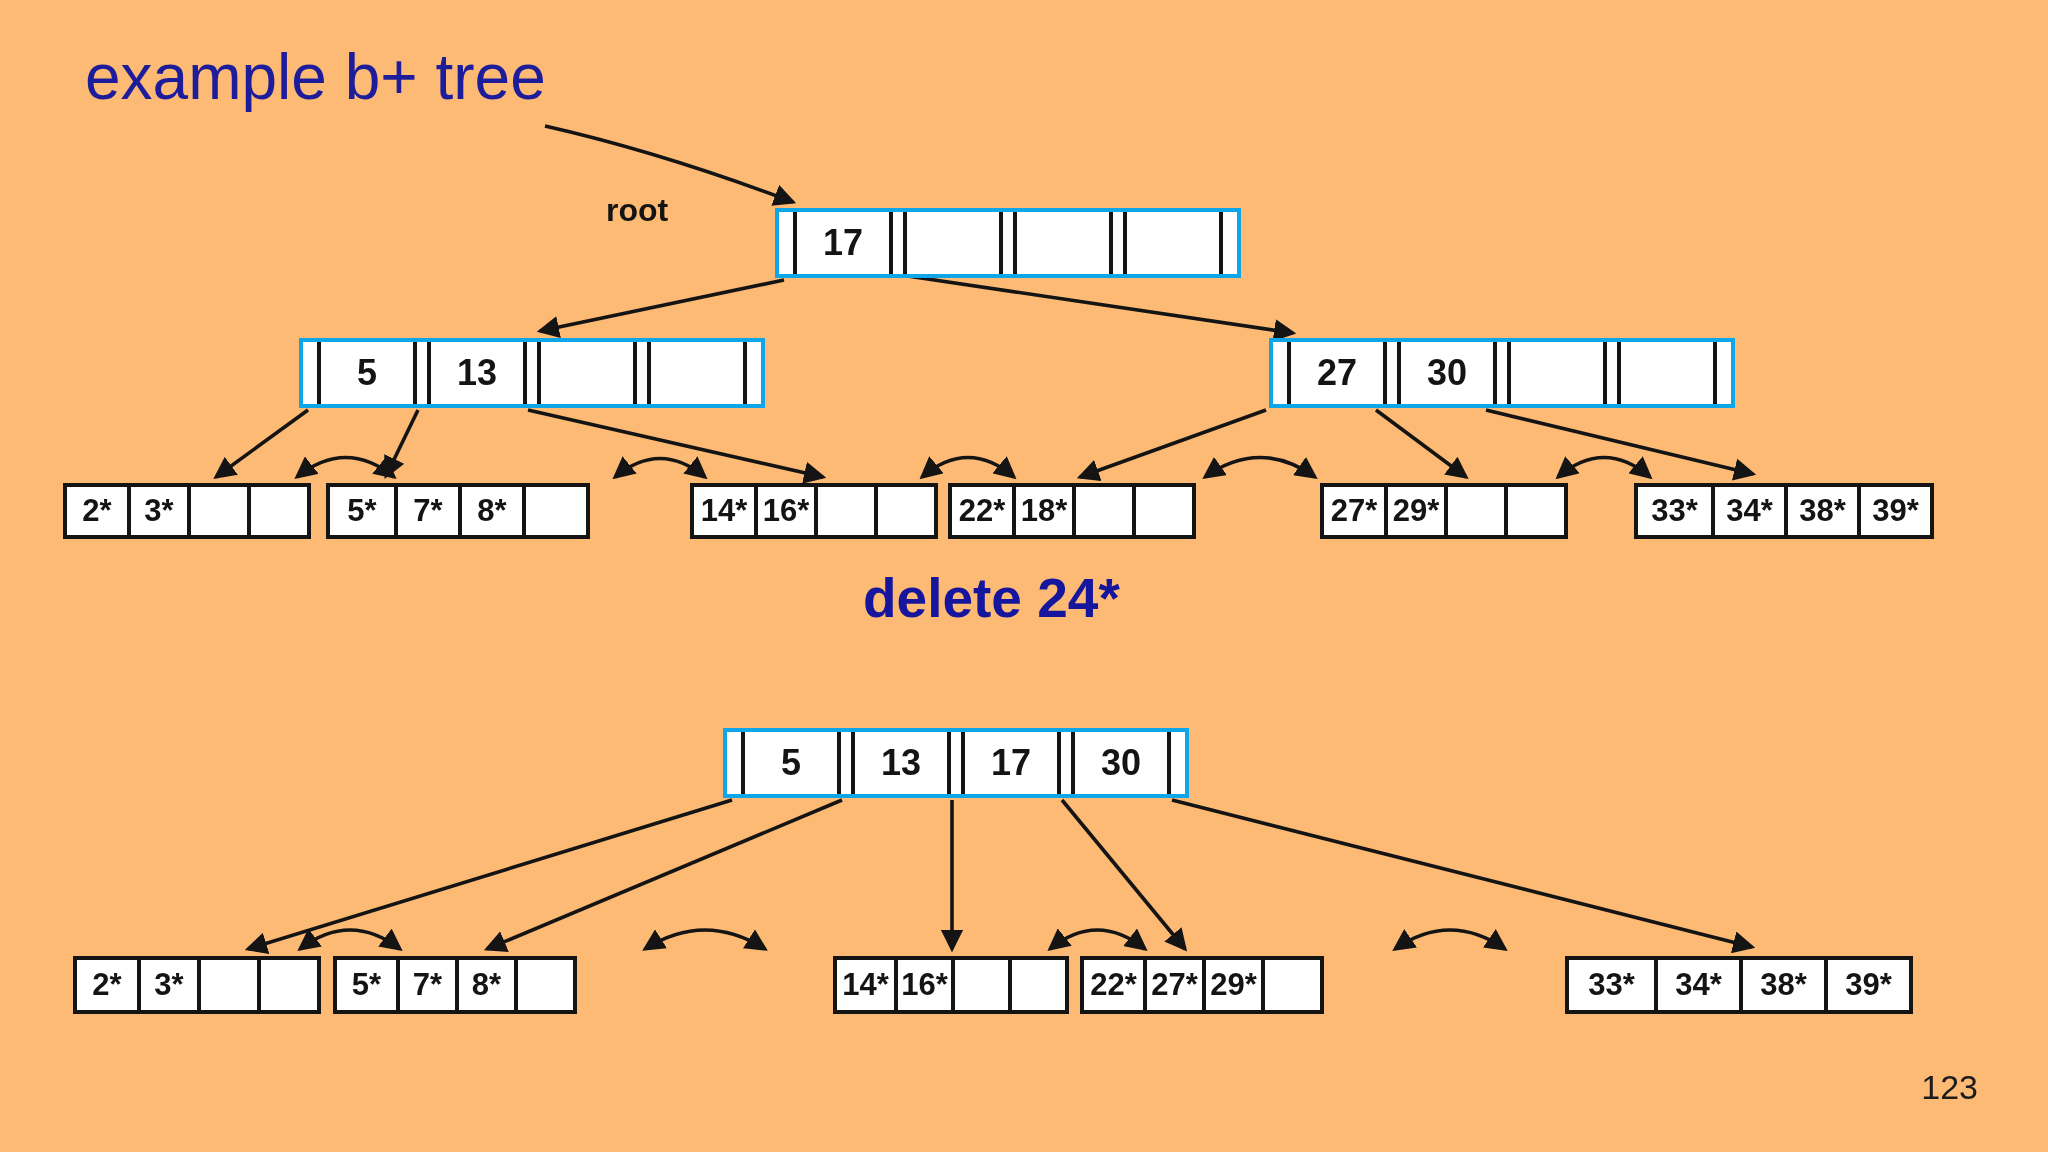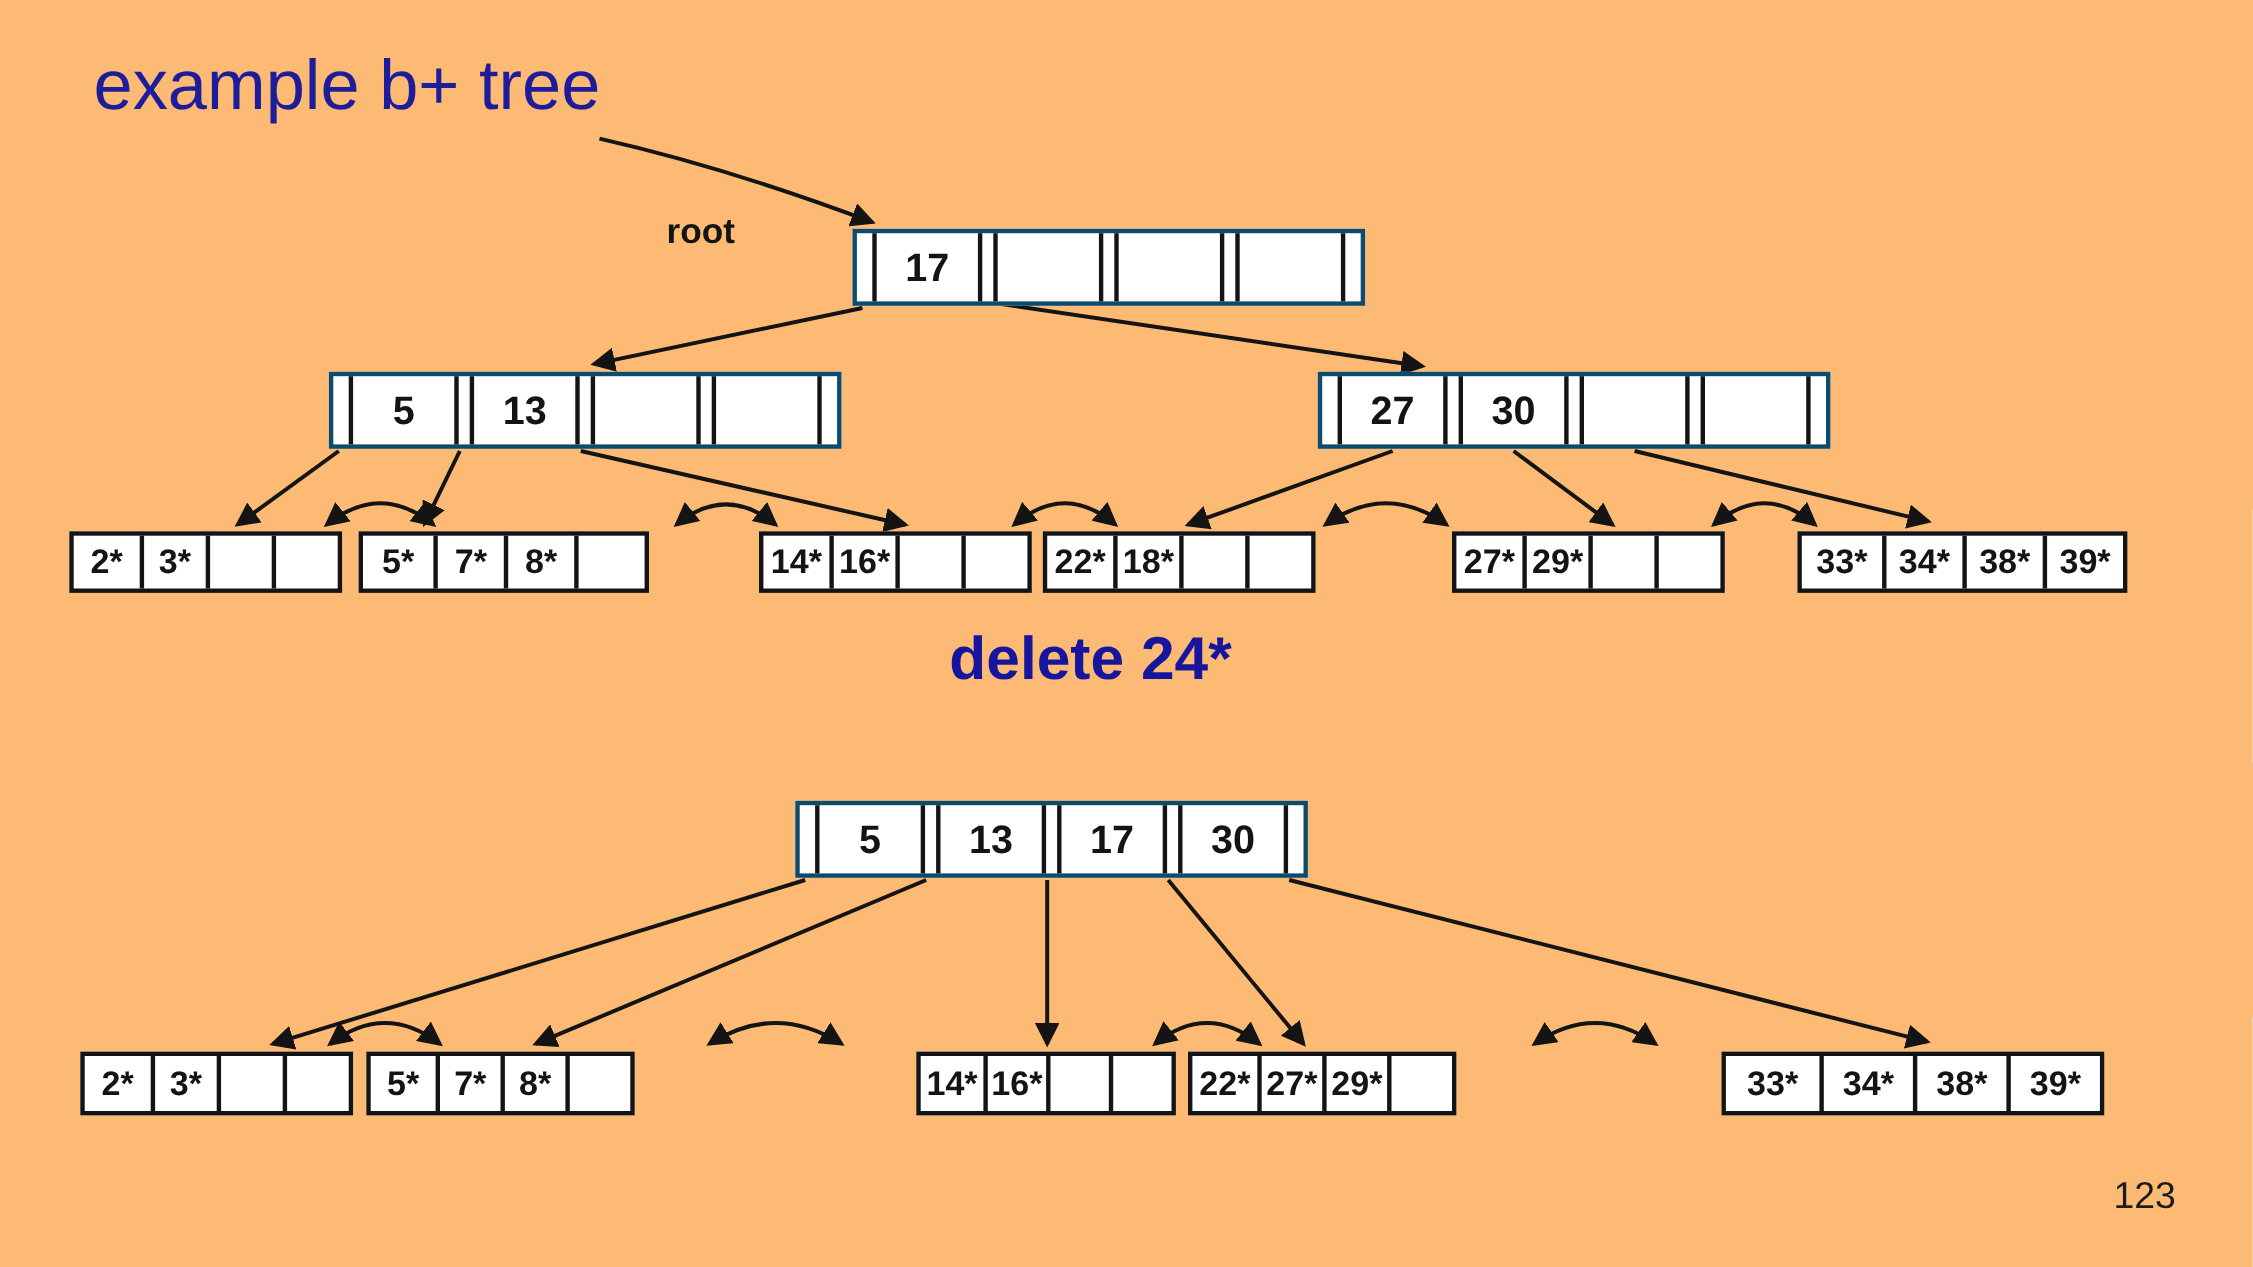--- a/index.html
+++ b/index.html
@@ -19,21 +19,21 @@
     position:absolute; left:606px; top:192px;
     font-size:32px; font-weight:bold; color:#141414;
   }
   .page-number{
     position:absolute; right:70px; top:1068px;
     font-size:34px; color:#1c1c1c;
   }
   
   .inode{
     position:absolute; display:inline-flex; align-items:stretch;
-    height:70px; border:4px solid #0c4a6e; background:#fff; column-gap:2px;
+    height:70px; border:4px solid #0ea5e9; background:#fff; column-gap:2px;
     box-sizing:border-box;
   }
   .inode .ptr{ width:18px; box-sizing:border-box; border-left:4px solid #141414; border-right:4px solid #141414; }
   .inode .key{
     width:88px; box-sizing:border-box;
     display:flex; align-items:center; justify-content:center;
     font-size:36px; font-weight:bold;
   }
   .inode .ptr:first-child{ border-left:none; }
   .inode .ptr:last-child{ border-right:none; }
@@ -111,21 +111,21 @@
     <div class="key">5</div>
     <div class="ptr"></div>
     <div class="key">13</div>
     <div class="ptr"></div>
     <div class="key"></div>
     <div class="ptr"></div>
     <div class="key"></div>
     <div class="ptr"></div>
   </div>
 
-  <div class="inode" style="left:1198px; top:338px;">
+  <div class="inode" style="left:1269px; top:338px;">
     <div class="ptr"></div>
     <div class="key">27</div>
     <div class="ptr"></div>
     <div class="key">30</div>
     <div class="ptr"></div>
     <div class="key"></div>
     <div class="ptr"></div>
     <div class="key"></div>
     <div class="ptr"></div>
   </div>

